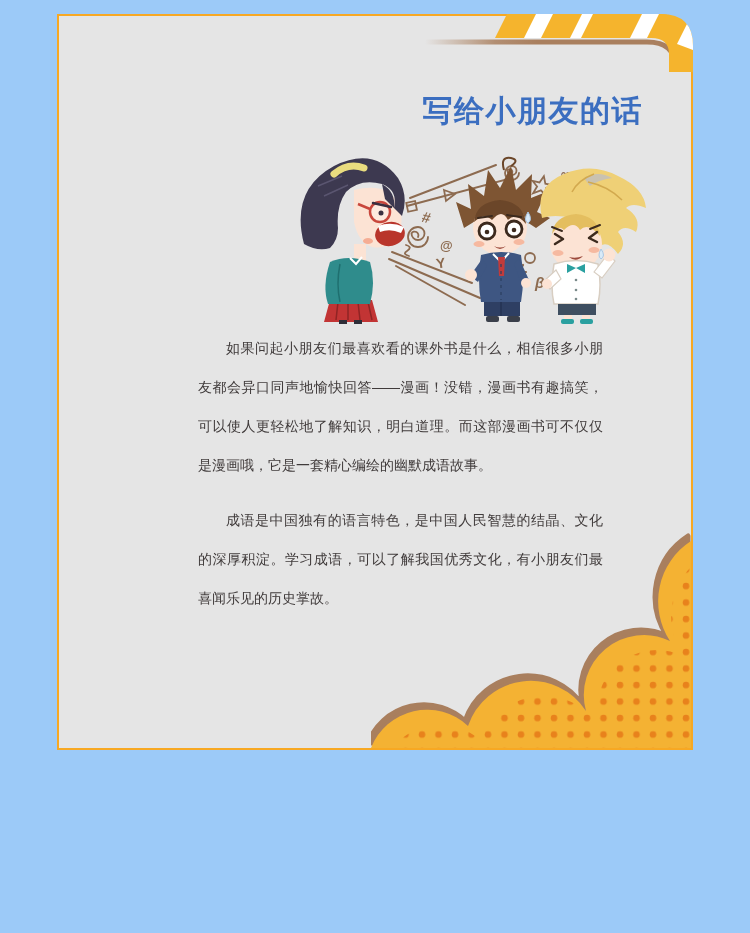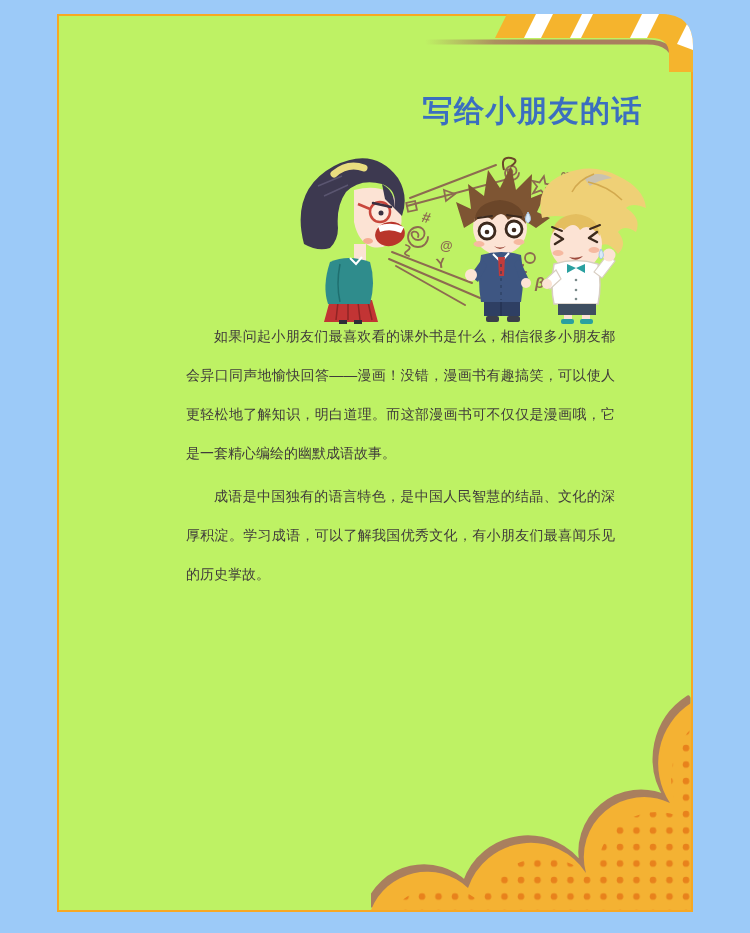--- a/index.html
+++ b/index.html
@@ -1,35 +1,35 @@
 <!DOCTYPE html>
 <html><head>
 <meta charset="utf-8">
 <style>
   html,body{margin:0;padding:0;}
   .screen{
     position:relative;width:750px;height:933px;background:#9CCAF8;overflow:hidden;
     font-family:"Liberation Sans","DejaVu Sans",sans-serif;
   }
   .page{
-    position:absolute;left:57px;top:14px;width:636px;height:898px;
-    background:#bef264;border:2px solid #F7A823;border-radius:0 34px 0 0;
+    position:absolute;left:57px;top:14px;width:636px;height:736px;
+    background:#e5e5e5;border:2px solid #F7A823;border-radius:0 34px 0 0;
     box-sizing:border-box;overflow:hidden;
   }
   .title{
     position:absolute;top:78px;right:48px;
     font-size:30px;font-weight:bold;color:#3B6EC0;letter-spacing:1.5px;line-height:34px;
     white-space:nowrap;
   }
   .illustration{position:absolute;left:229px;top:136px;width:366px;height:172px;}
   .text-block{
     position:absolute;left:123px;top:297px;width:437px;
     font-size:14px;line-height:39px;color:#403B3B;text-align:justify;
   }
-  .text-block p{margin:4px;text-indent:2em;word-break:break-all;}
+  .text-block p{margin:16px;text-indent:2em;word-break:break-all;}
   .cloud{position:absolute;right:0;bottom:0;width:320px;height:215px;display:block;}
   .band{position:absolute;left:425px;top:8px;width:272px;height:64px;display:block;}
 </style>
 </head>
 <body>
 
 <div class="screen">
 
   <div class="page">
 

